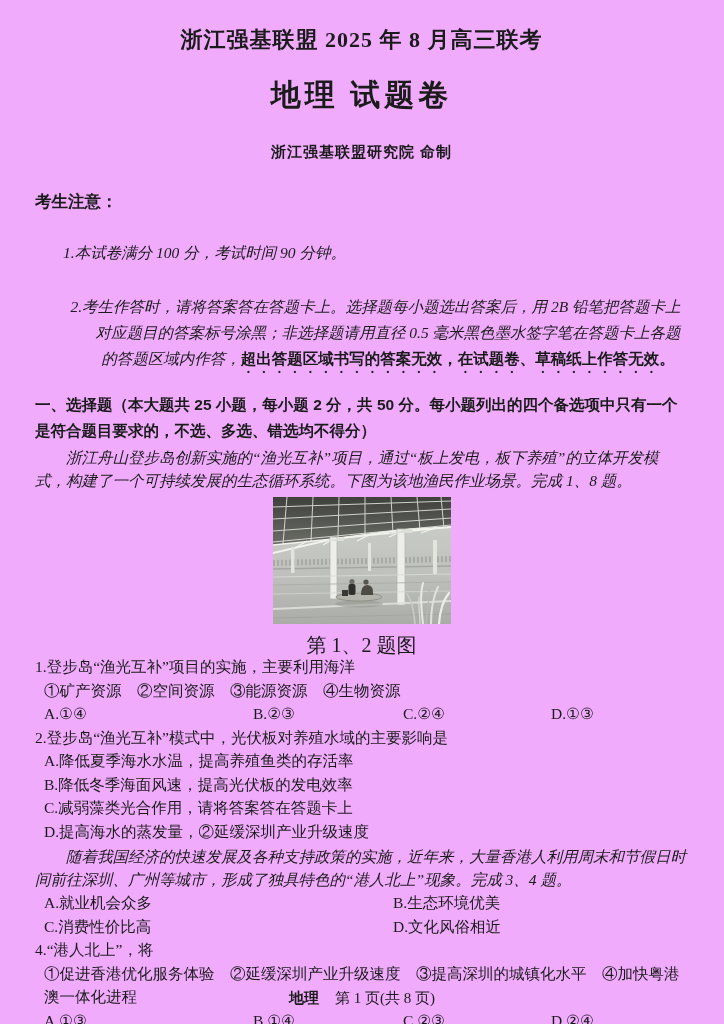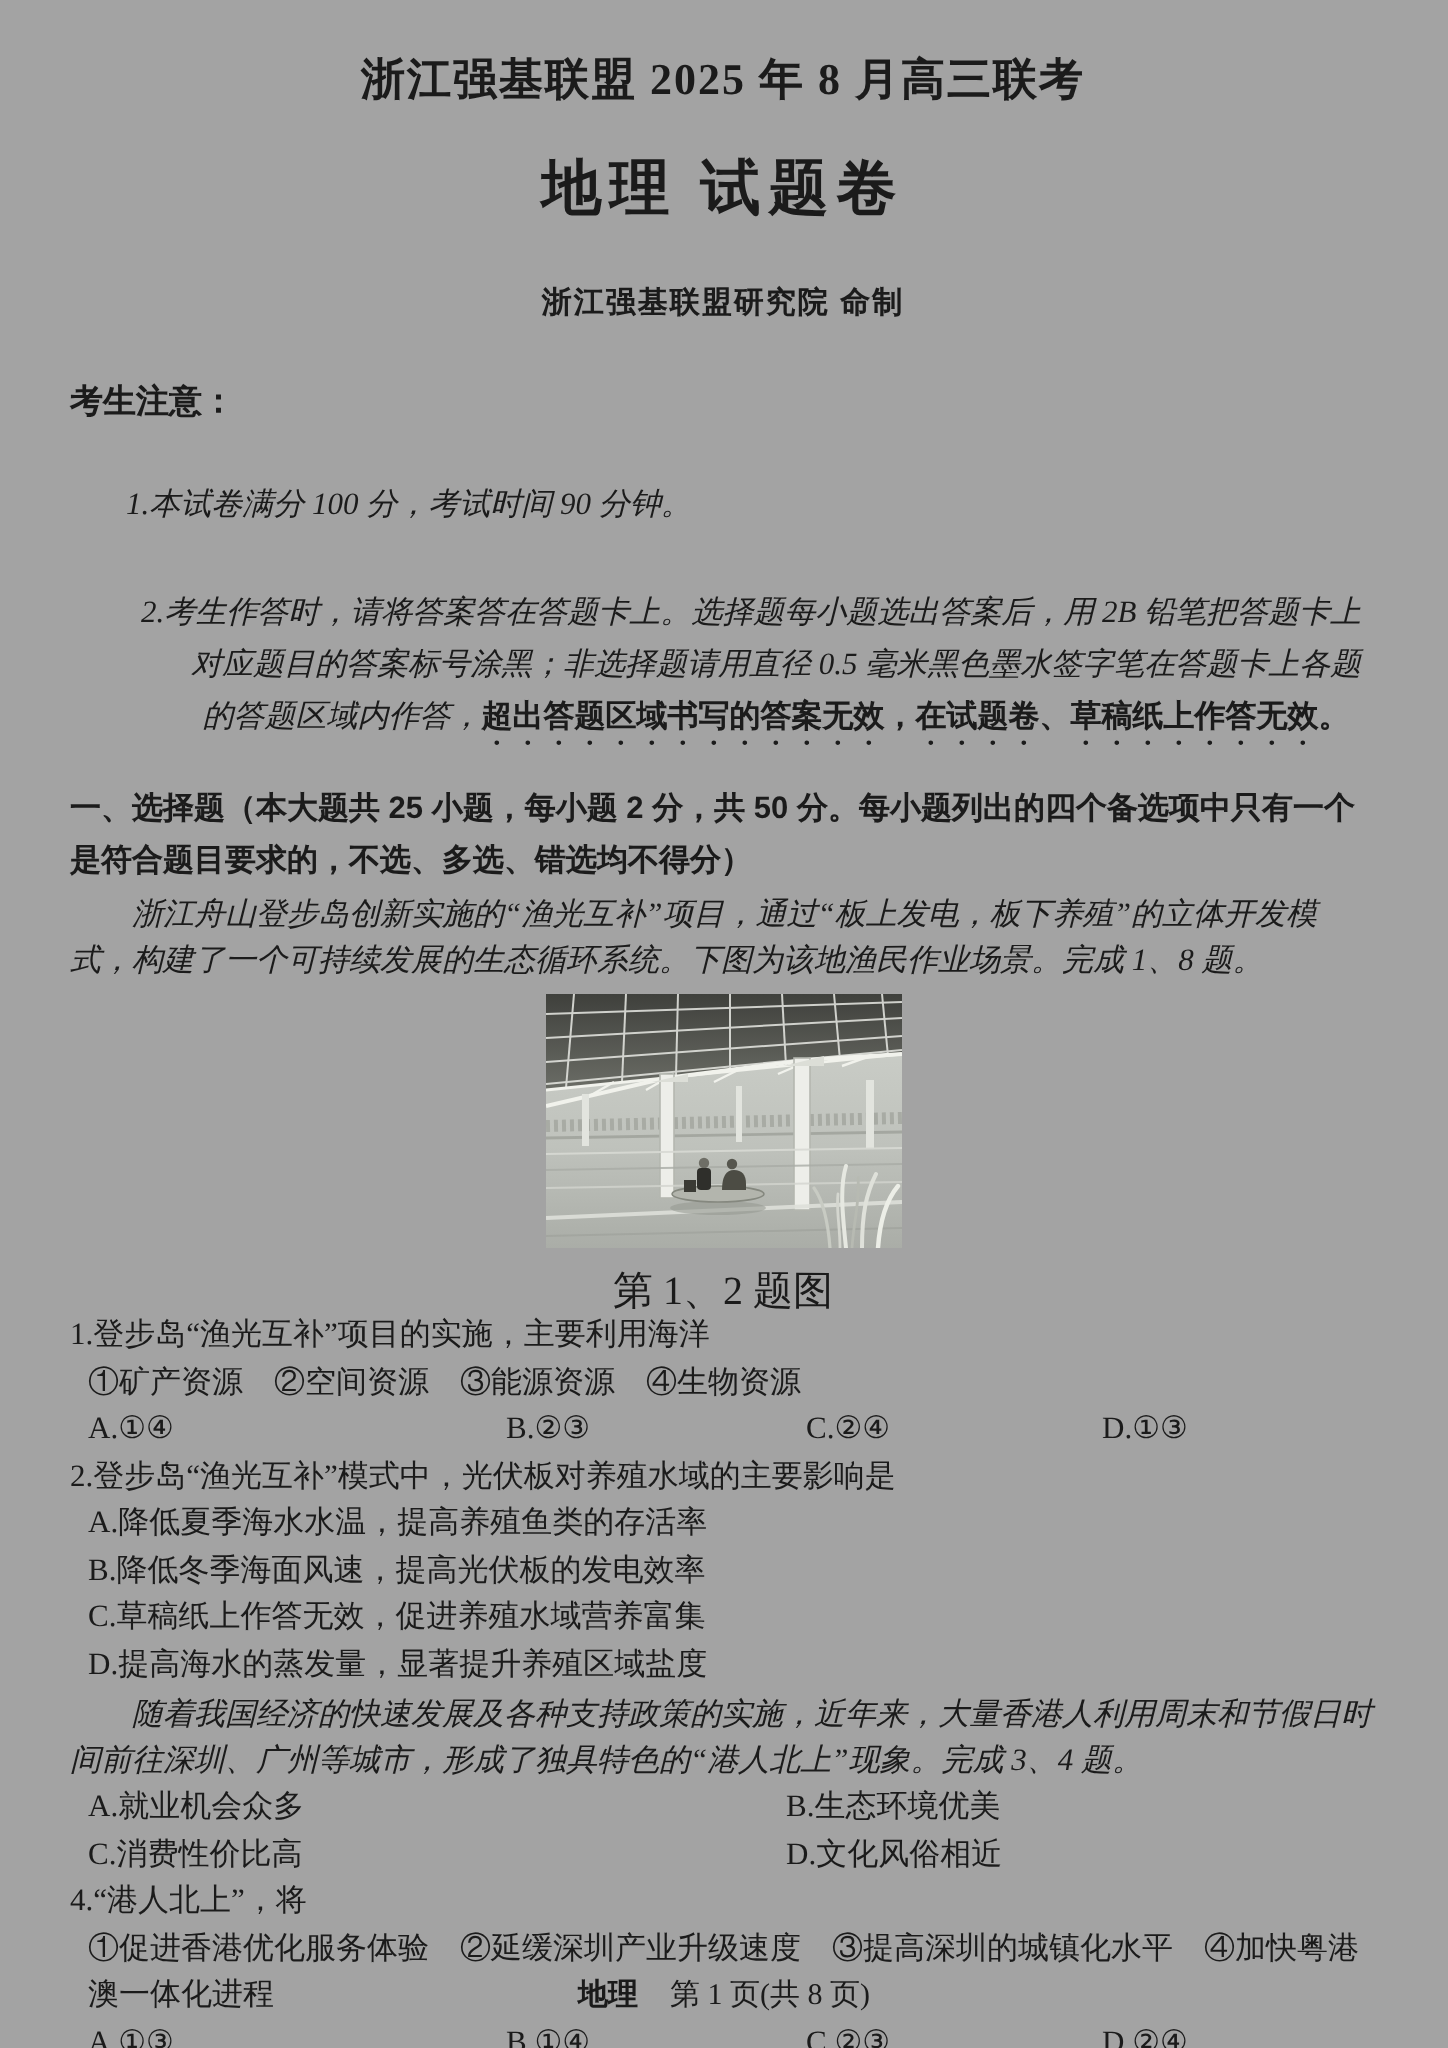--- a/index.html
+++ b/index.html
@@ -1,20 +1,20 @@
 <!DOCTYPE html>
 <html><head>
 <meta charset="utf-8">
 <style>
   html,body { margin:0; padding:0; background:#e9e9e7; }
   .page {
     position:relative;
     width:724px; height:1024px;
     margin:0 auto;
-    background:#a3a3a3;
+    background:#f0abfc;
     color:#1b1b1b;
     font-family:"Liberation Serif","DejaVu Serif",serif;
     box-sizing:border-box;
     padding:0 36px 0 35px;
     overflow:hidden;
   }
   .hei { font-family:"Liberation Sans","DejaVu Sans",sans-serif; }
 
   .exam-title {
     margin:26px 0 0; text-align:center;
@@ -191,22 +191,22 @@
       <span>B.②③</span>
       <span>C.②④</span>
       <span>D.①③</span>
     </div>
   </div>
 
   <div class="question">
     <div class="stem">2.登步岛“渔光互补”模式中，光伏板对养殖水域的主要影响是</div>
     <div class="opt-line">A.降低夏季海水水温，提高养殖鱼类的存活率</div>
     <div class="opt-line">B.降低冬季海面风速，提高光伏板的发电效率</div>
-    <div class="opt-line">C.草稿纸上作答无效，促进养殖水域营养富集</div>
-    <div class="opt-line">D.提高海水的蒸发量，显著提升养殖区域盐度</div>
+    <div class="opt-line">C.减弱藻类光合作用，请将答案答在答题卡上</div>
+    <div class="opt-line">D.提高海水的蒸发量，②延缓深圳产业升级速度</div>
   </div>
 
   <p class="passage">随着我国经济的快速发展及各种支持政策的实施，近年来，大量香港人利用周末和节假日时间前往深圳、广州等城市，形成了独具特色的“港人北上”现象。完成 3、4 题。</p>
 
   <div class="question">
     <div class="opts2">
       <span>A.就业机会众多</span>
       <span>B.生态环境优美</span>
     </div>
     <div class="opts2">

